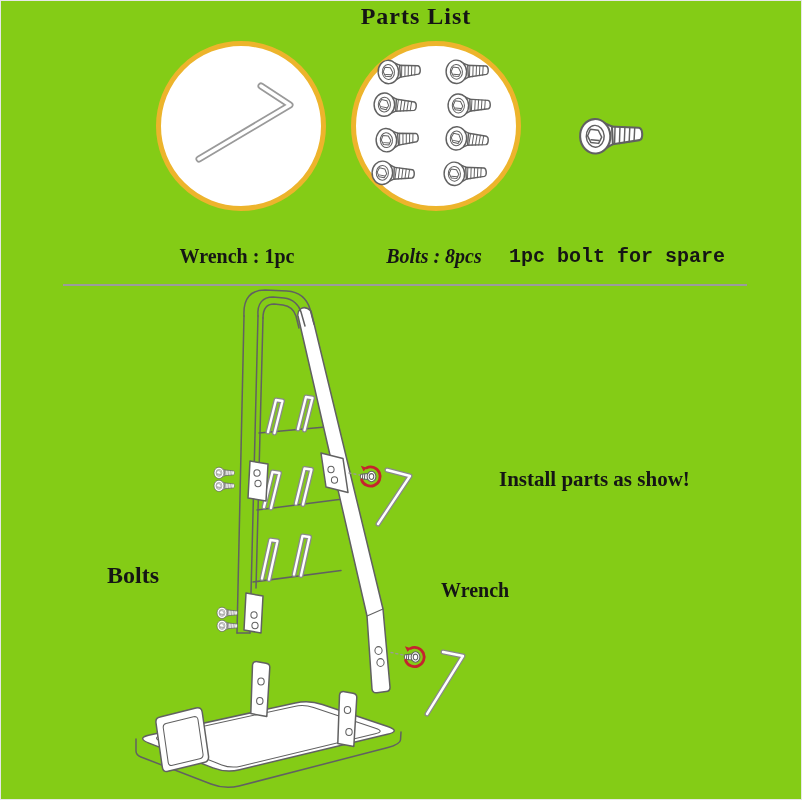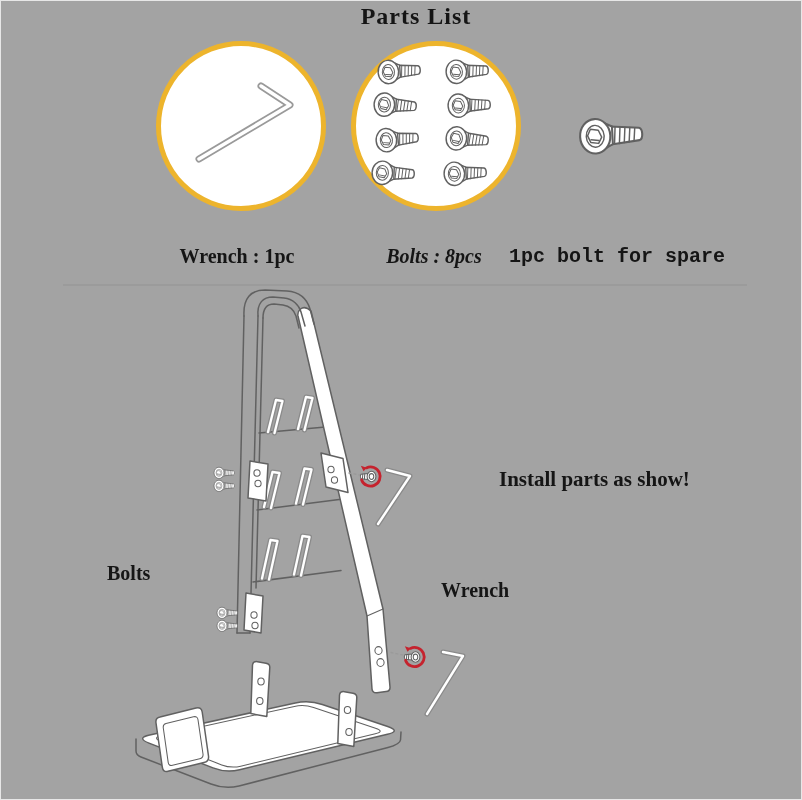--- a/index.html
+++ b/index.html
@@ -1,17 +1,17 @@
 <!DOCTYPE html>
 <html style="--accent-yellow: #EDB42C; --line-gray: #616161; --indicator-red: #C5232E; --text-color: #151515; --divider-gray: #9B9B9B;"><head>
 <meta charset="utf-8">
 <style>
   html,body { margin:0; padding:0; background:#fff; }
   .page {
-    position:relative; width:802px; height:800px; background:#a3a3a3;
+    position:relative; width:802px; height:800px; background:#84cc16;
     border:1px solid #e7e7e7; box-sizing:border-box; overflow:hidden;
     font-family:"Liberation Serif","DejaVu Serif",serif; color:var(--text-color,#151515);
   }
   .title {
     position:absolute; top:2px; left:0; width:100%; text-align:center;
     padding-left:30px; box-sizing:border-box;
     font-size:24px; font-weight:700; letter-spacing:1px;
   }
   .circle {
     position:absolute; width:160px; height:160px; border-radius:50%;
@@ -21,21 +21,21 @@
   .circle-bolts  { left:350px; top:40px; }
   .spare-bolt-svg { position:absolute; left:572px; top:106px; }
   .plabel { position:absolute; top:244px; font-size:20px; font-weight:700; text-align:center; white-space:nowrap; }
   .plabel-wrench { left:128px; width:216px; }
   .plabel-bolts  { left:330px; width:206px;font-style:italic; }
   .plabel-spare  { left:500px; width:232px;font-family:Liberation Mono, monospace; }
   .divider { position:absolute; top:283px; left:62px; width:684px; height:2px; background:var(--divider-gray,#9B9B9B); }
   .diagram-svg { position:absolute; left:0; top:285px; }
   .dlabel { position:absolute; font-weight:700; text-align:left; white-space:nowrap; }
   .install-note { left:498px; top:466px; width:220px; font-size:21px; }
-  .dlabel-bolts  { left:106px; top:561px; width:64px; font-size:20px; }
+  .dlabel-bolts  { left:106px; top:561px; width:64px; font-size:24px; }
   .dlabel-wrench { left:440px; top:578px; width:84px; font-size:20px; }
 
   
   .ln  { stroke:var(--line-gray,#616161); fill:none; stroke-width:1.5; stroke-linecap:round; stroke-linejoin:round; }
   .lnf { stroke:var(--line-gray,#616161); fill:#fff; stroke-width:1.5; stroke-linejoin:round; }
   .thin { stroke-width:1.05; }
   .tube    { stroke:#8a8a8a; stroke-width:5; fill:none; stroke-linecap:round; stroke-linejoin:round; }
   .tube-in { stroke:#ffffff; stroke-width:2.4; fill:none; stroke-linecap:round; stroke-linejoin:round; }
   .tube-big    { stroke:#9a9a9a; stroke-width:7; fill:none; stroke-linecap:round; stroke-linejoin:round; }
   .tube-big-in { stroke:#ffffff; stroke-width:3.5; fill:none; stroke-linecap:round; stroke-linejoin:round; }

